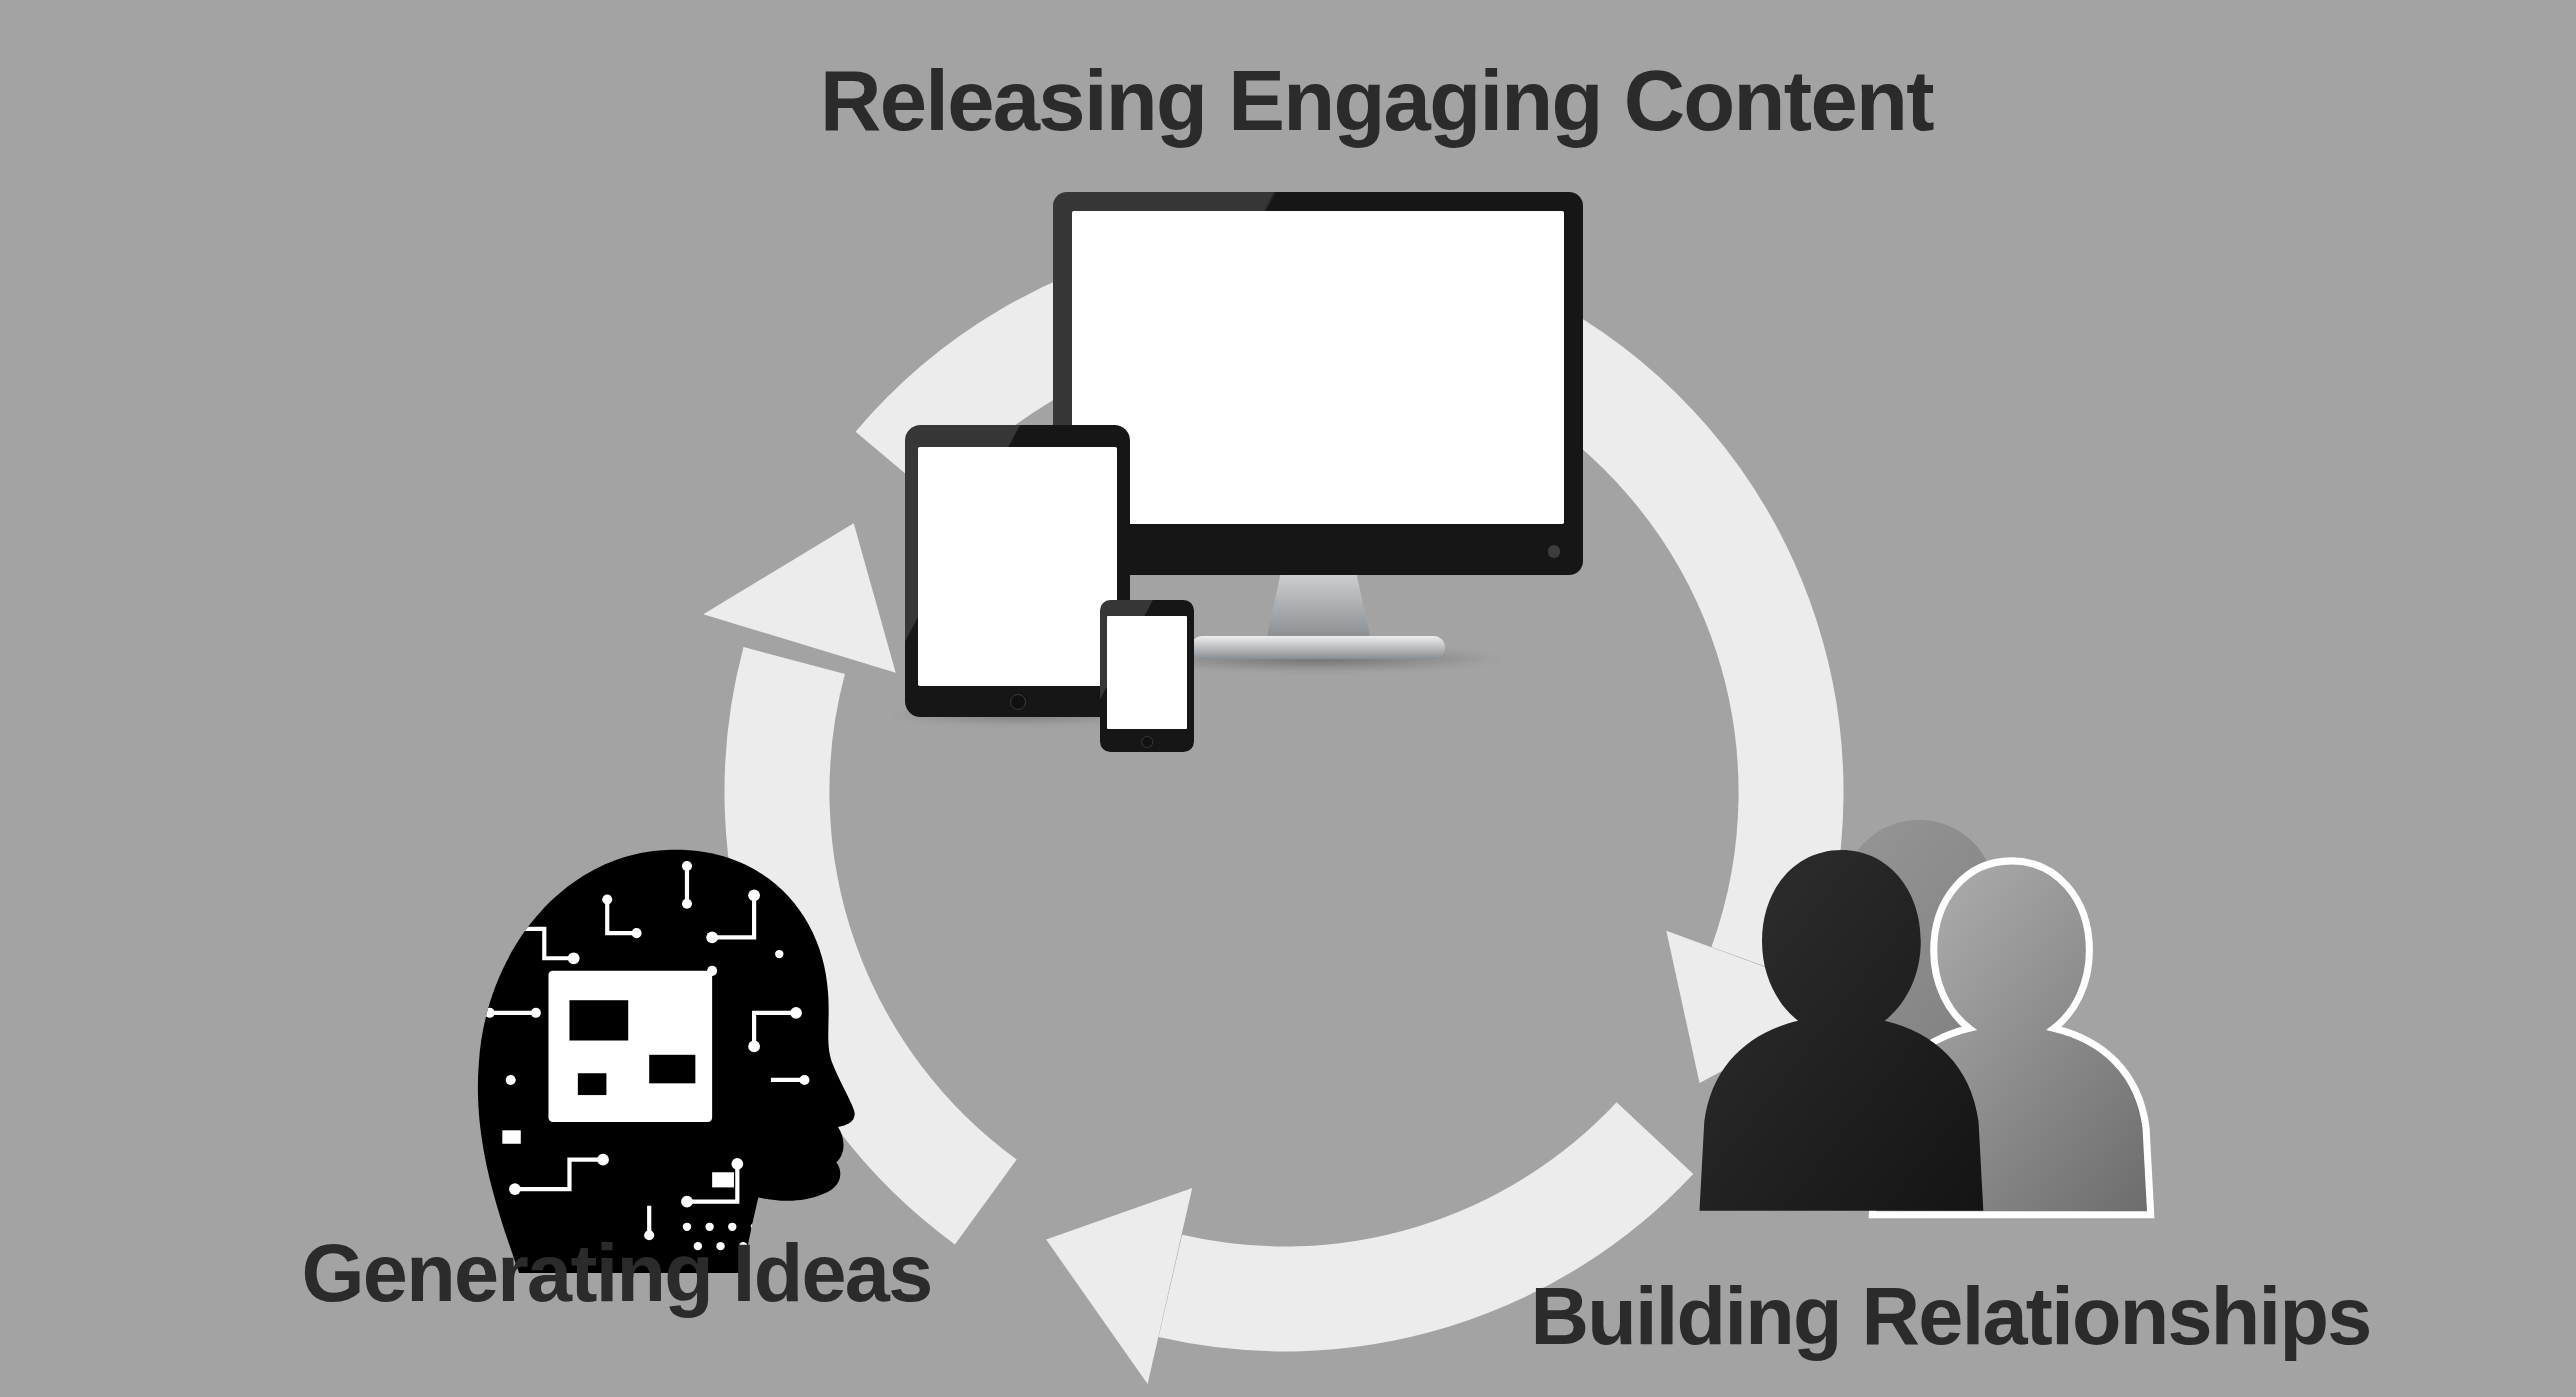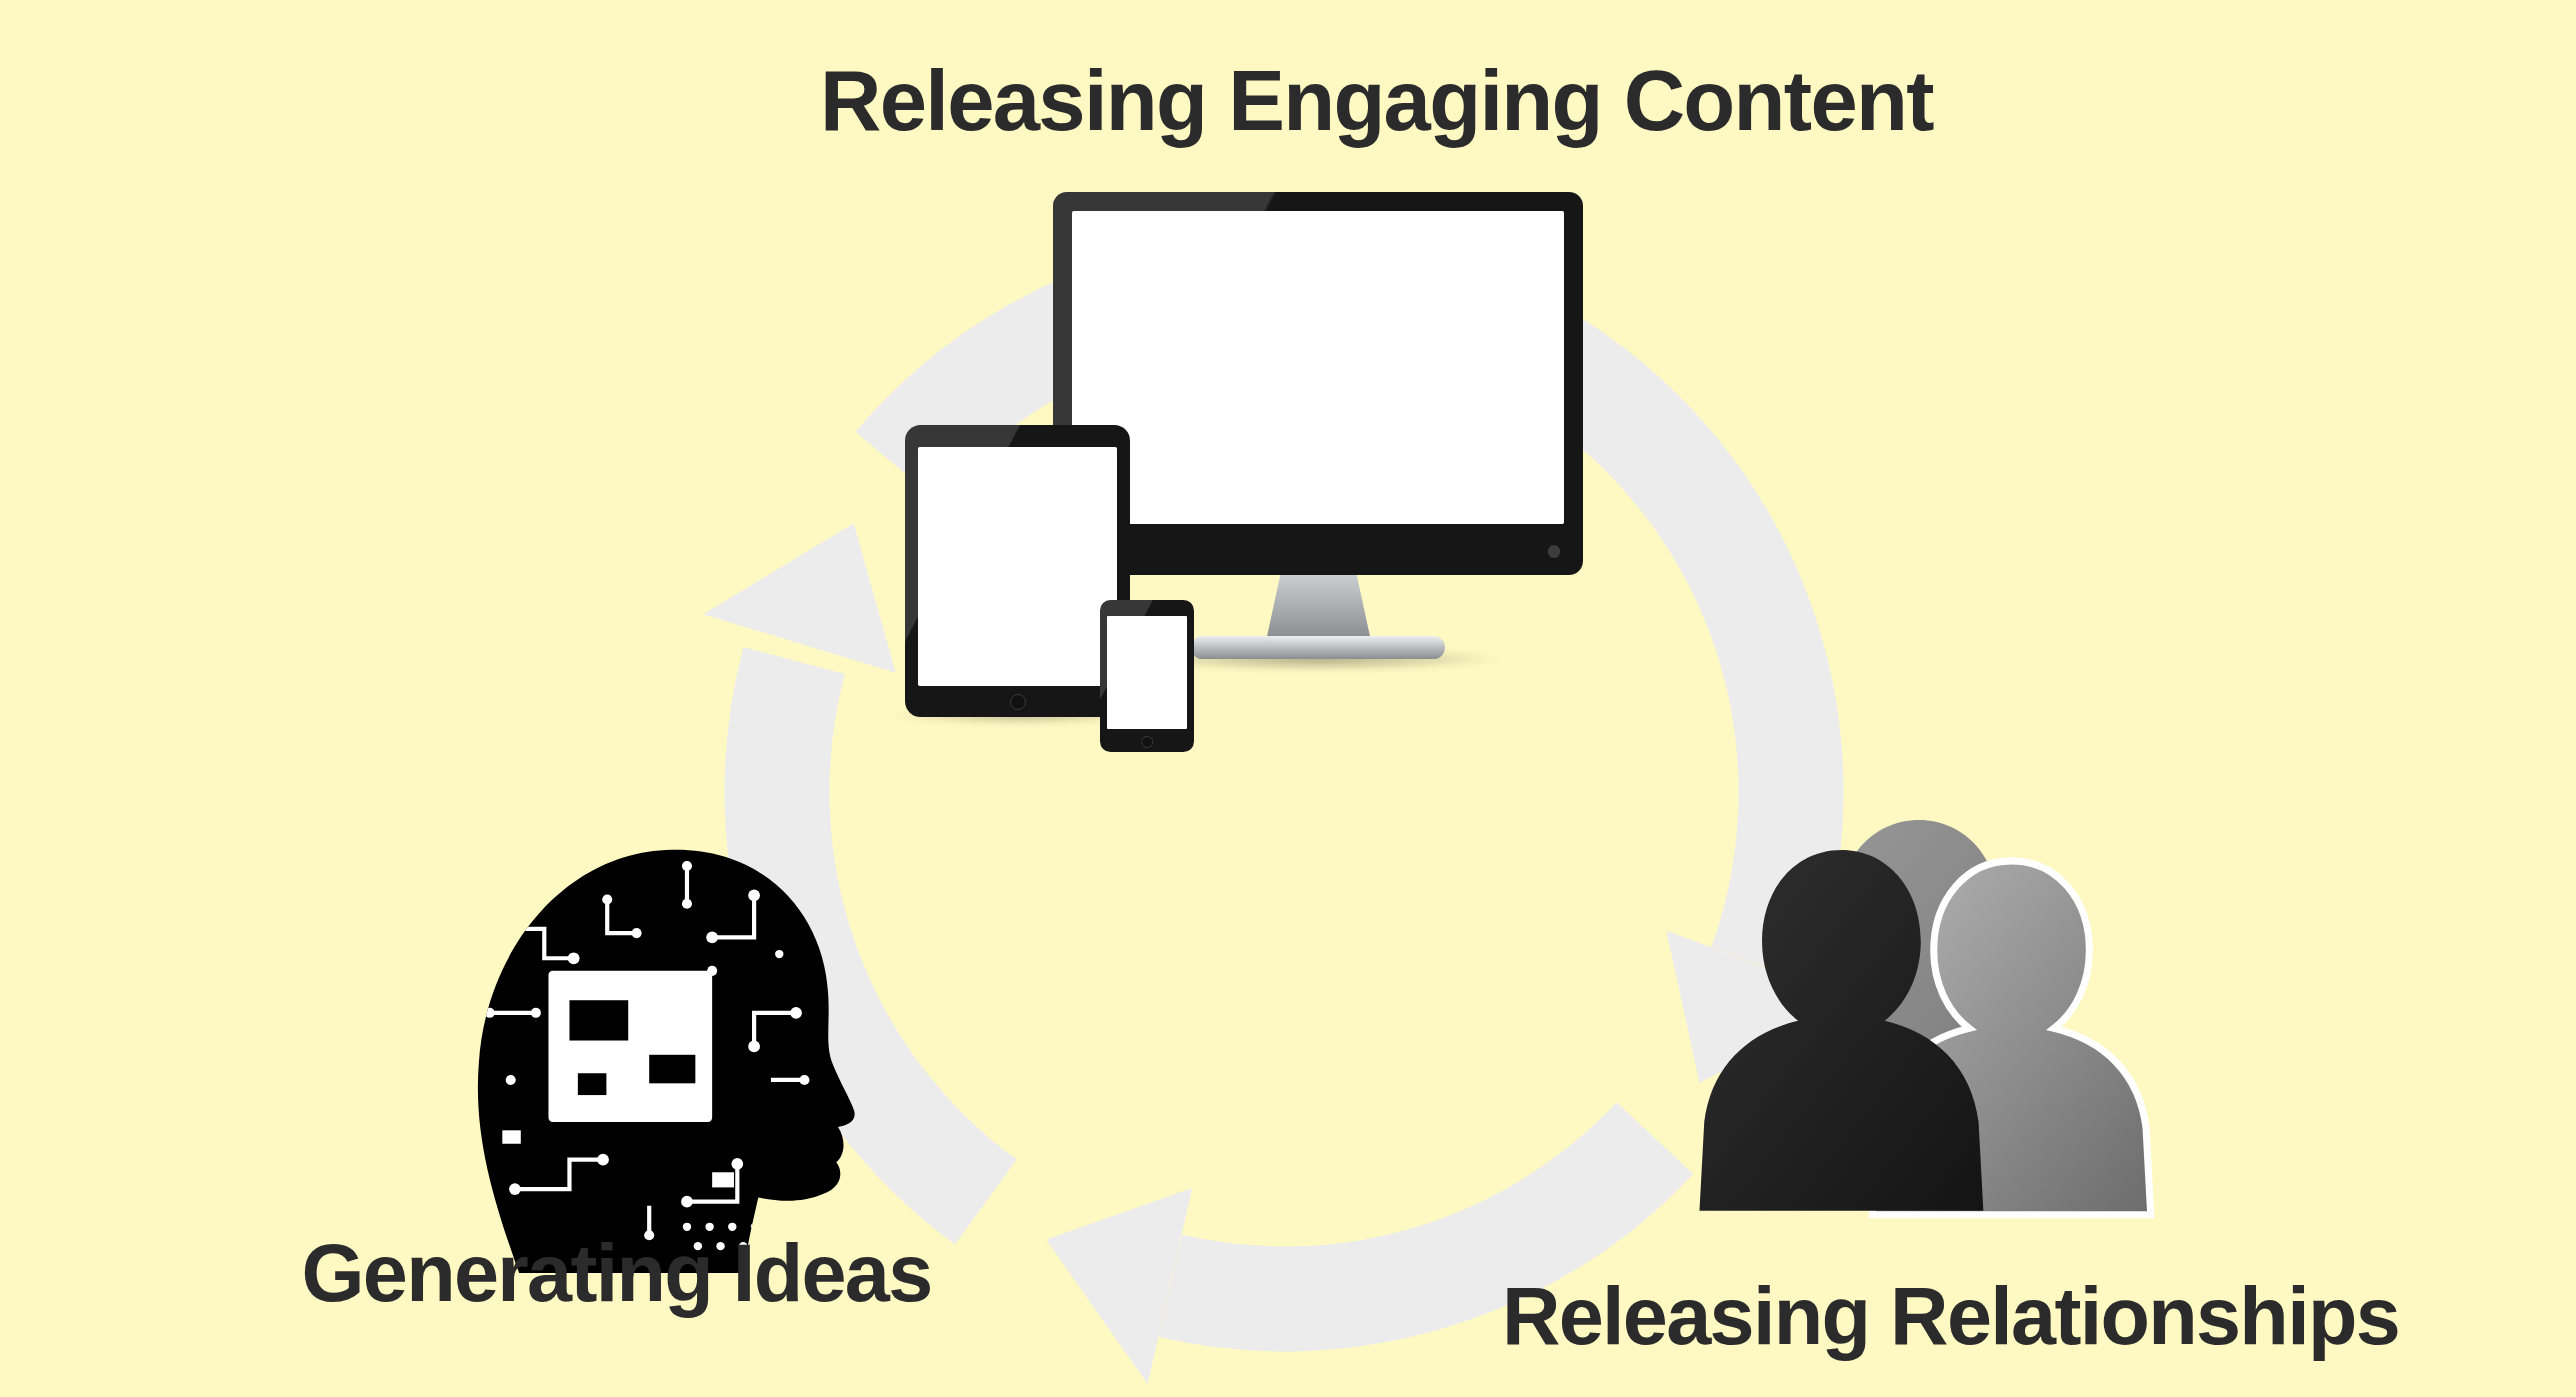--- a/index.html
+++ b/index.html
@@ -1,17 +1,17 @@
 <!DOCTYPE html>
 <html style="font-size:14px"><head>
 <meta charset="utf-8">
 <style>
   html,body{margin:0;padding:0;background:#fff;}
   .stage{
-    position:relative;width:2576px;height:1398px;background:#fef9c3;
+    position:relative;width:2576px;height:1398px;background:#a3a3a3;
     overflow:hidden;font-family:"Liberation Sans",sans-serif;
   }
   .abs{position:absolute;}
   
   .cycle-svg{position:absolute;left:0;top:0;width:2576px;height:1398px;z-index:1;}
   
   .node-label{
     position:absolute;z-index:5;text-align:center;color:#2b2b2b;
     font-weight:700;letter-spacing:-1.7px;line-height:1.02;white-space:nowrap;
   }
@@ -176,16 +176,16 @@
           <stop offset="1" stop-color="#141414"></stop>
       </linearGradient>
     </defs>
     <use href="#pp" fill="url(#lgMid)" transform="translate(100,0) scale(1.56)"></use>
     <use href="#pp" fill="url(#lgLight)" stroke="#ffffff" stroke-width="6" transform="translate(225,52) scale(1.5)"></use>
     <use href="#pp" fill="url(#lgDark)" transform="translate(5,38) scale(1.53)"></use>
   </svg>
 
   <div class="node-label label-top">Releasing Engaging Content</div>
   <div class="node-label label-bl">Generating Ideas</div>
-  <div class="node-label label-br">Releasing Relationships</div>
+  <div class="node-label label-br">Building Relationships</div>
 
 </div>
 
 
 </body></html>

